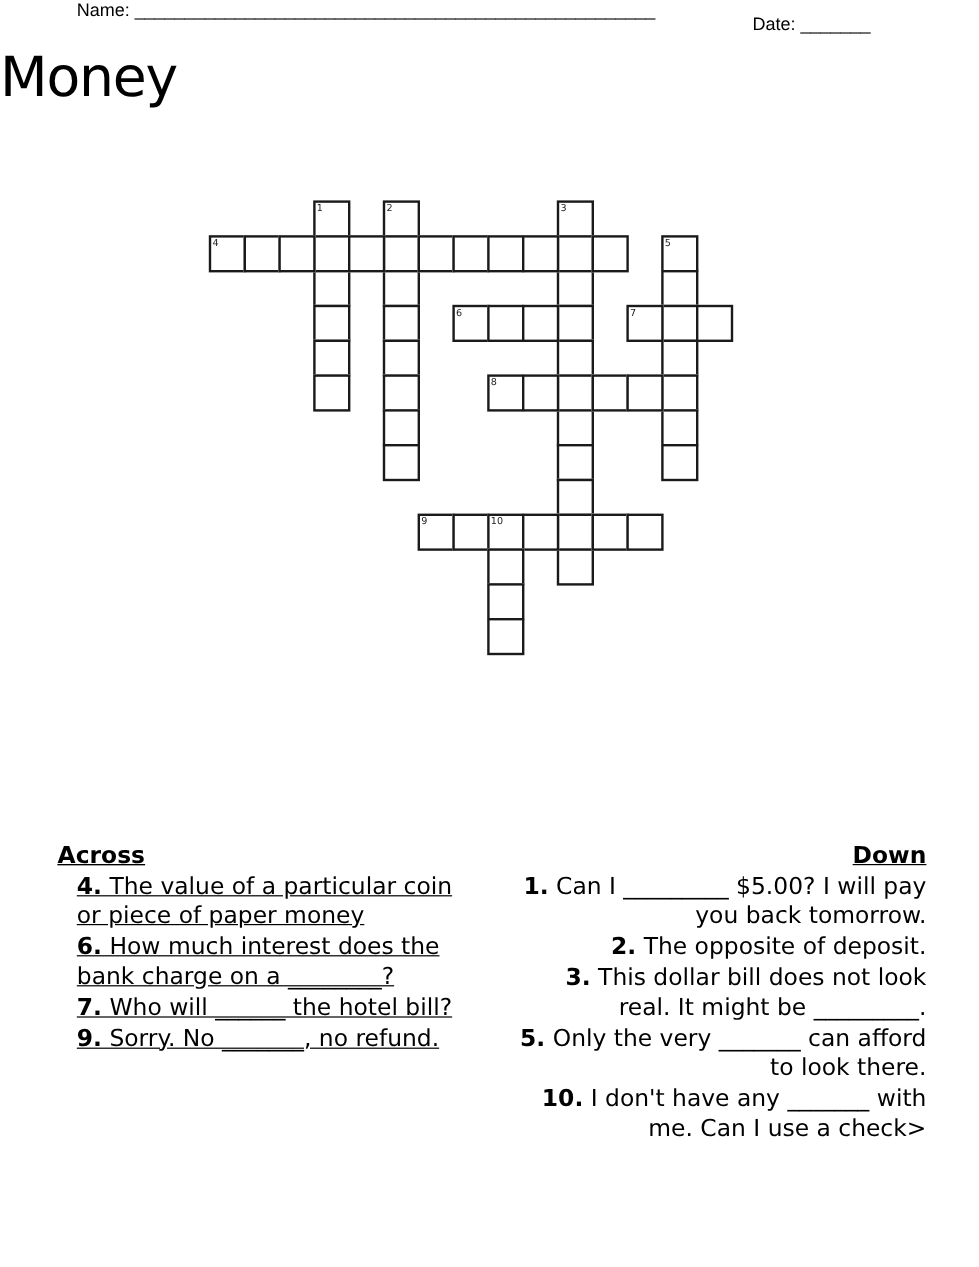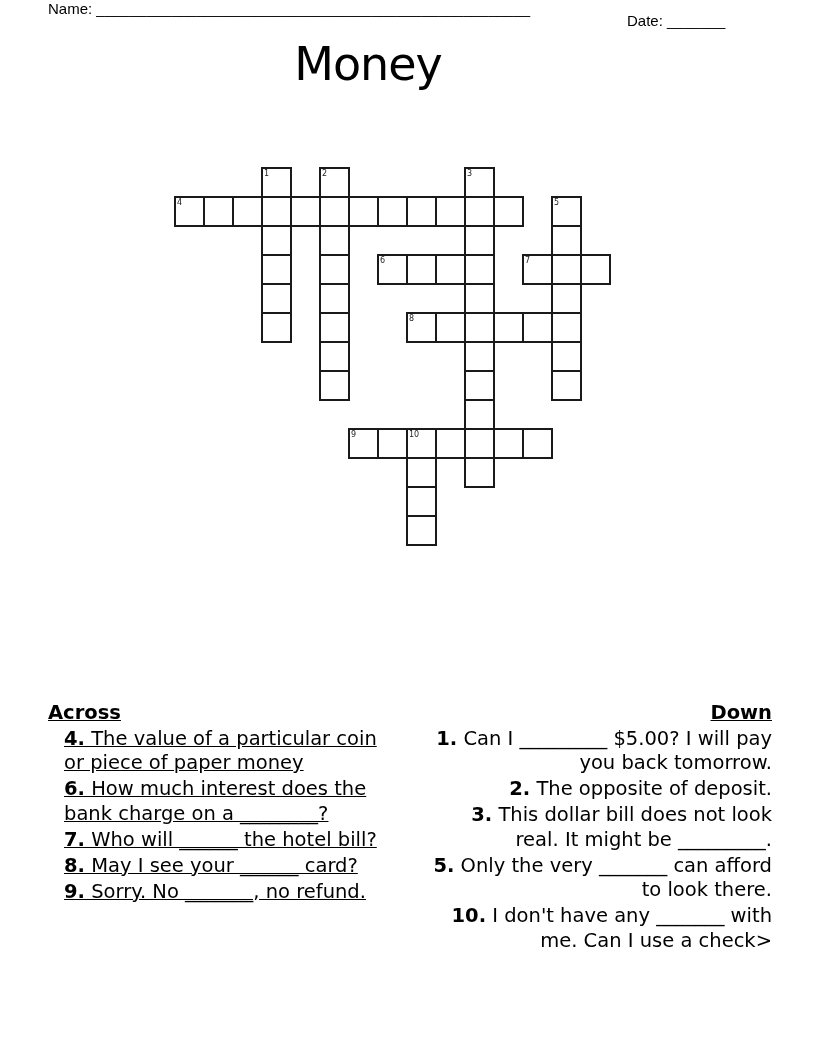--- a/index.html
+++ b/index.html
@@ -1,24 +1,24 @@
 <!DOCTYPE html>
 <html><head>
 <meta charset="utf-8">
 <style>
   html, body { margin: 0; padding: 0; background: #ffffff; }
   body { width: 816px; height: 1056px; position: relative; overflow: hidden; color: #000; }
   .header-line {
     position: absolute; top: 0; left: 48px; width: 700px; height: 20px;
     font-family: "Liberation Sans", sans-serif; font-size: 15px; line-height: 18px;
   }
-  .hdr-name { position: absolute; left: 0; top: 0; white-space: nowrap; }
+  .hdr-name { position: absolute; left: 16px; top: 0; white-space: nowrap; }
   .hdr-date { position: absolute; left: 579px; top: 12px; white-space: nowrap; }
   .title {
-    position: absolute; top: 32px; left: 0; width: 736px; text-align: center;
+    position: absolute; top: 32px; left: 0; width: 736px; 
     font-family: "DejaVu Sans", sans-serif; font-size: 46px; line-height: 64px;
     letter-spacing: -1px;
   }
   .grid { position: absolute; left: 0; top: 0; width: 816px; height: 600px; }
   .cell {
     position: absolute; width: 29px; height: 29px; box-sizing: border-box;
     border: 2px solid #1a1a1a; background: #fff; margin-left: -1px; margin-top: -1px;
     width: 31px; height: 31px;
   }
   .cell .num {
@@ -125,21 +125,20 @@
     <div class="cell" style="left: 407px; top: 458px;"></div>
     <div class="cell" style="left: 407px; top: 487px;"></div>
     <div class="cell" style="left: 407px; top: 516px;"></div>
   </div>
 
 <div class="clues across">
   <div class="clue-heading">Across</div>
   <div class="clue"><b>4.</b><span> The value of a particular coin or piece of paper money</span></div>
   <div class="clue"><b>6.</b><span> How much interest does the bank charge on a ________?</span></div>
   <div class="clue"><b>7.</b><span> Who will ______ the hotel bill?</span></div>
-  <div class="clue"><b>8.</b><span> May I see your ______ card?</span></div>
   <div class="clue"><b>9.</b><span> Sorry. No _______, no refund.</span></div>
 </div>
 
 <div class="clues down">
   <div class="clue-heading">Down</div>
   <div class="clue"><b>1.</b><span> Can I _________ $5.00? I will pay you back tomorrow.</span></div>
   <div class="clue"><b>2.</b><span> The opposite of deposit.</span></div>
   <div class="clue"><b>3.</b><span> This dollar bill does not look real. It might be _________.</span></div>
   <div class="clue"><b>5.</b><span> Only the very _______ can afford to look there.</span></div>
   <div class="clue"><b>10.</b><span> I don't have any _______ with me. Can I use a check&gt;</span></div>

